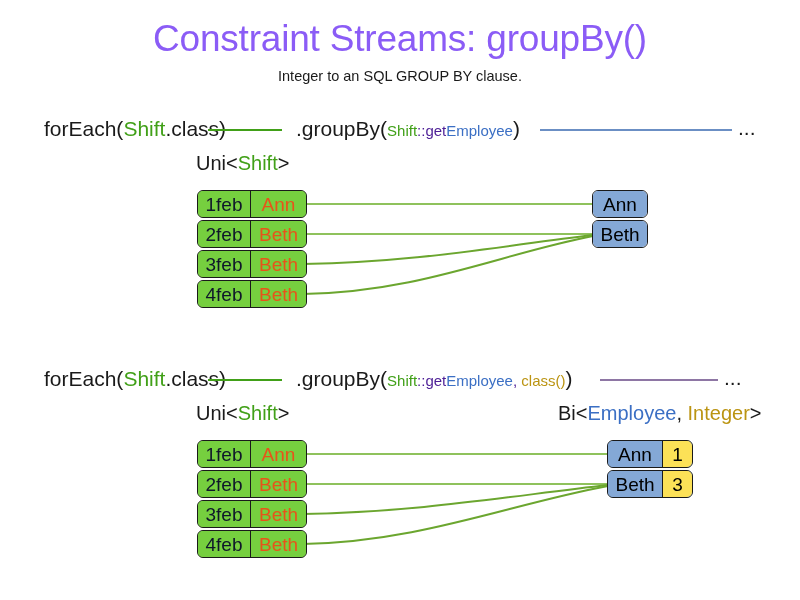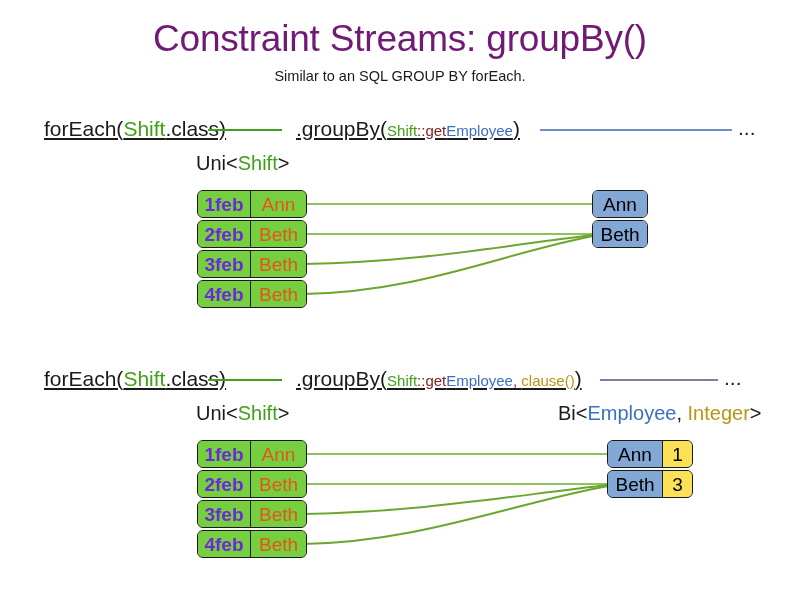--- a/index.html
+++ b/index.html
@@ -24,21 +24,21 @@
   
   .title {
     position: absolute;
     left: 0;
     top: 18px;
     width: 800px;
     text-align: center;
     font-size: 37px;
     font-weight: normal;
     letter-spacing: -0.2px;
-    color: #701a75;
+    color: #8b5cf6;
     white-space: nowrap;
   }
   .subtitle {
     position: absolute;
     left: 0;
     top: 68px;
     width: 800px;
     text-align: center;
     font-size: 14.5px;
     color: #1a1a1a;
@@ -51,29 +51,28 @@
     left: 0;
     width: 800px;
     height: 34px;
   }
   .code {
     position: absolute;
     font-size: 21px;
     line-height: 26px;
     white-space: nowrap;
     color: #1a1a1a;
-    text-decoration: underline;
   }
   .code .small {
     font-size: 15px;
   }
   .c-green  { color: #41a018; }
   .c-blue   { color: #3b6fc4; }
   .c-gold   { color: #bb9412; }
-  .c-dark   { color: #7f1d1d; }
+  .c-dark   { color: #4c1d95; }
 
   .connector {
     position: absolute;
     height: 0;
     border-top: 2px solid #41a018;
   }
   .connector.blue   { border-top-color: #6b8fc4; }
   .connector.purple { border-top-color: #8e76a4; }
 
   .ellipsis {
@@ -111,21 +110,21 @@
     align-items: center;
     justify-content: center;
     font-size: 19px;
     line-height: 19px;
     box-sizing: border-box;
     padding: 0 3px;
   }
   .cell.sep {
     border-left: 1.6px solid #1a1a1a;
   }
-  .cell-date  { width: 52px; color: #6d28d9; background: #76cf3f; font-weight: bold; }
+  .cell-date  { width: 52px; color: #0f172a; background: #76cf3f; }
   .cell-name  { width: 56px; color: #e8531a; background: #76cf3f; }
 
   .group-row {
     position: absolute;
     display: flex;
     align-items: stretch;
     height: 28px;
     border: 1.6px solid #1a1a1a;
     border-radius: 6px;
     box-sizing: border-box;
@@ -152,21 +151,21 @@
     height: 600px;
     pointer-events: none;
   }
 </style>
 </head>
 <body>
 
 <div id="page-root">
 
   <div class="title">Constraint Streams: groupBy()</div>
-  <div class="subtitle">Similar to an SQL GROUP BY forEach.</div>
+  <div class="subtitle">Integer to an SQL GROUP BY clause.</div>
 
   <svg class="links" viewBox="0 0 800 600">
 
     <g>
       <path d="M 303 204 L 593 204" fill="none" stroke="#8fc25c" stroke-width="2"></path>
       <path d="M 303 234 L 593 234" fill="none" stroke="#8fc25c" stroke-width="2"></path>
       <path d="M 303 264 C 420 262 500 246 593 235" fill="none" stroke="#6ba62f" stroke-width="2"></path>
       <path d="M 303 294 C 420 292 500 254 593 236" fill="none" stroke="#6ba62f" stroke-width="2"></path>
     </g>
 
@@ -221,21 +220,21 @@
       <div class="cell cell-emp">Beth</div>
     </div>
   </div>
 
   <div class="pipeline" style="top:364px;">
 
     <div class="code" style="left:44px; top:2px;"><span>forEach(</span><span class="c-green">Shift</span><span>.class)</span></div>
 
     <div class="connector" style="left:208px; top:15px; width:74px;"></div>
 
-    <div class="code" style="left:296px; top:2px;"><span>.groupBy(</span><span class="small c-green">Shift</span><span class="small c-dark">::get</span><span class="small c-blue">Employee</span><span class="small c-dark">, </span><span class="small c-gold">clause()</span><span>)</span></div>
+    <div class="code" style="left:296px; top:2px;"><span>.groupBy(</span><span class="small c-green">Shift</span><span class="small c-dark">::get</span><span class="small c-blue">Employee</span><span class="small c-dark">, </span><span class="small c-gold">class()</span><span>)</span></div>
 
     <div class="connector purple" style="left:600px; top:15px; width:118px;"></div>
 
     <div class="ellipsis" style="left:724px; top:2px;">...</div>
   </div>
 
   <div class="type-label" style="left:196px; top:402px;"><span>Uni&lt;</span><span class="c-green">Shift</span><span>&gt;</span></div>
 
   <div class="type-label" style="left:558px; top:402px;"><span>Bi&lt;</span><span class="c-blue">Employee</span><span>, </span><span class="c-gold">Integer</span><span>&gt;</span></div>
 

